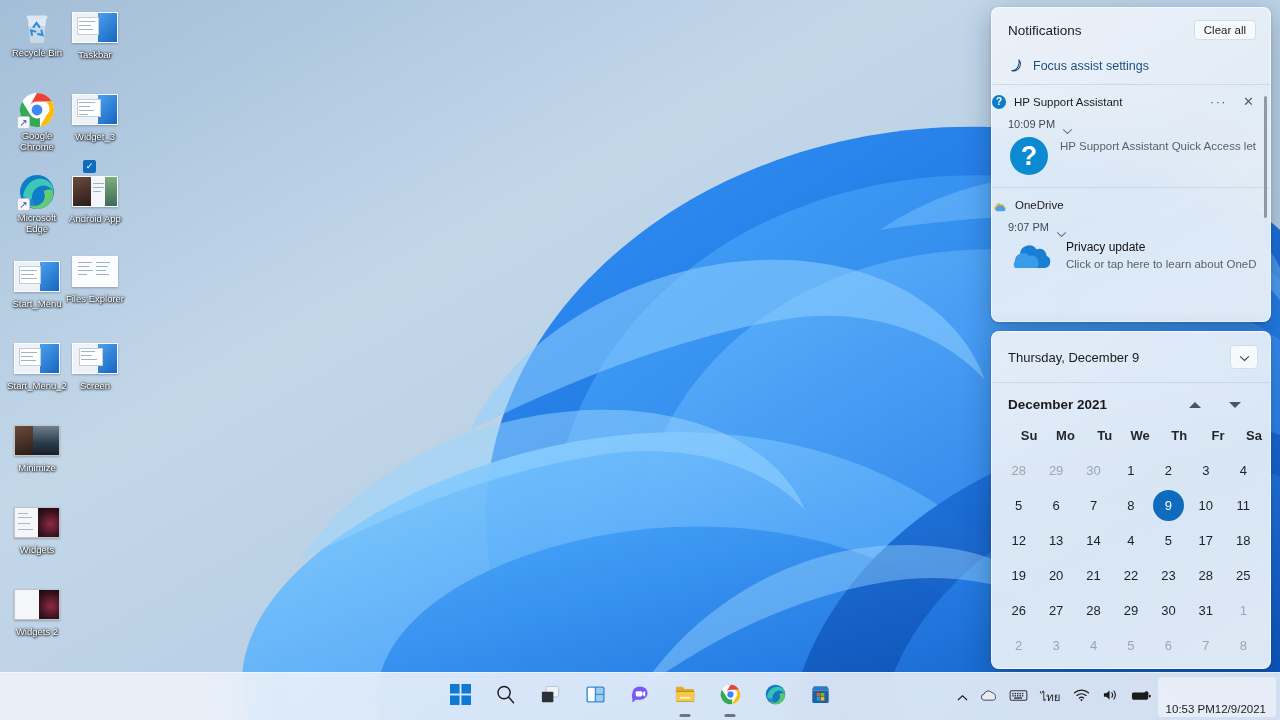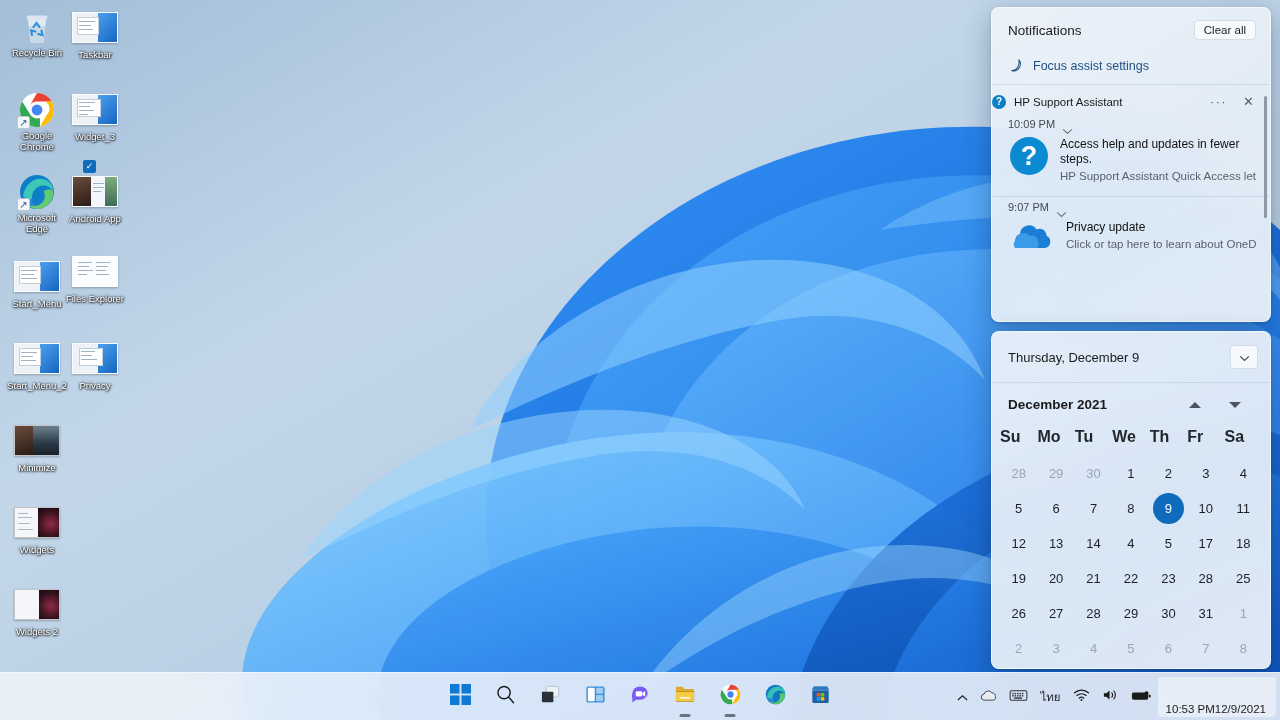--- a/index.html
+++ b/index.html
@@ -160,22 +160,22 @@
     padding: 14px 16px 10px 16px;
   }
   .cal-month { font-size: 13.5px; color: #1b1b1b; font-weight: 600; }
   .cal-navs { display: flex; gap: 26px; padding-right: 12px; }
   .navbtn { cursor: pointer; width: 14px; height: 14px; display: flex; align-items: center; justify-content: center; }
   .tri-up { width: 0; height: 0; border-left: 6px solid transparent; border-right: 6px solid transparent; border-bottom: 6px solid #4b5560; }
   .tri-dn { width: 0; height: 0; border-left: 6px solid transparent; border-right: 6px solid transparent; border-top: 6px solid #4b5560; }
   .cal-grid { padding: 0 8px; }
   .cal-row { display: grid; grid-template-columns: repeat(7, 1fr); }
   .dow {
-    font-size: 16px; color: #23272b; font-weight: 600;
-    text-align: left; padding: 6px 0 10px 0;
+    font-size: 13px; color: #23272b; font-weight: 600;
+    text-align: right; padding: 6px 0 10px 0;
   }
   .day {
     height: 35px; display: flex; align-items: center; justify-content: center;
     font-size: 13px; color: #1d2126; cursor: pointer;
   }
   .day.muted { color: #9aa6b2; }
   .day .circle {
     width: 31px; height: 31px; border-radius: 50%;
     display: flex; align-items: center; justify-content: center;
   }
@@ -401,21 +401,21 @@
     <div class="desk-icon" style="left:64px; top:337px;">
       <div class="glyph">
         <div class="thumb">
           <div class="tb-blue"></div>
           <div class="tb-win" style="left:6px; width:24px;"></div>
           <div class="tb-line" style="left:8px; top:7px; width:14px;"></div>
           <div class="tb-line" style="left:8px; top:11px; width:11px;"></div>
           <div class="tb-line" style="left:8px; top:15px; width:16px;"></div>
         </div>
       </div>
-      <div class="cap">Privacy</div>
+      <div class="cap">Screen</div>
     </div>
 
     <div class="desk-icon" style="left:6px; top:419px;">
       <div class="glyph">
         <div class="thumb dark">
           <div class="ph-ppl"></div>
           <div class="ph-sea"></div>
         </div>
       </div>
       <div class="cap">Minimize</div>
@@ -472,29 +472,39 @@
         <span class="notif-time">10:09 PM</span>
         <span class="chev-sm">
           <svg viewBox="0 0 12 8" width="11" height="7">
               <path d="M1 1.6 L6 6.2 L11 1.6" fill="none" stroke="#6b757e" stroke-width="1.2"></path>
             </svg>
         </span>
       </div>
       <div class="notif-body">
         <div class="big-q">?</div>
         <div class="notif-text-wrap">
-          <div class="notif-headline">Access help and updates in fewer steps.</div>
           <div class="notif-sub">HP Support Assistant Quick Access lets</div>
         </div>
       </div>
     </div>
 
     <div class="divider-soft"></div>
 
     <div class="notif-card">
+      <div class="notif-app">
+        <span class="od-ic">
+          <svg viewBox="0 0 16 13" width="15" height="12">
+            <path d="M4.2 5.2 a3 3 0 0 1 5.4 -1.6 a2.4 2.4 0 0 1 3.4 2.2 a2.2 2.2 0 0 1 -0.6 4.3 H4 a2.6 2.6 0 0 1 0.2 -4.9 Z" fill="#e8b339"></path>
+            <path d="M5.6 6.6 a2.6 2.6 0 0 1 4.6 -1.2 a2 2 0 0 1 2.8 1.8 a2 2 0 0 1 -0.5 3.9 H5.4 a2.3 2.3 0 0 1 0.2 -4.5 Z" fill="#4aa3e8"></path>
+          </svg>
+        </span>
+        <span class="app-name">OneDrive</span>
+        <span class="dots" style="visibility:hidden;">···</span>
+        <span class="xbtn" style="visibility:hidden;">✕</span>
+      </div>
       <div class="notif-time-row">
         <span class="notif-time">9:07 PM</span>
         <span class="chev-sm">
           <svg viewBox="0 0 12 8" width="11" height="7">
               <path d="M1 1.6 L6 6.2 L11 1.6" fill="none" stroke="#6b757e" stroke-width="1.2"></path>
             </svg>
         </span>
       </div>
       <div class="notif-body">
         <div class="od-big">

